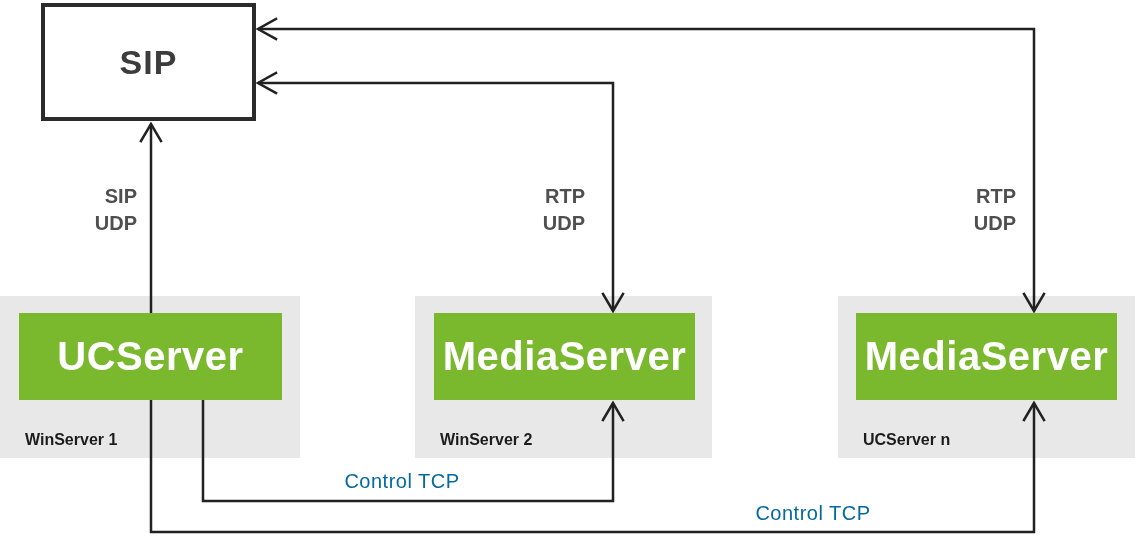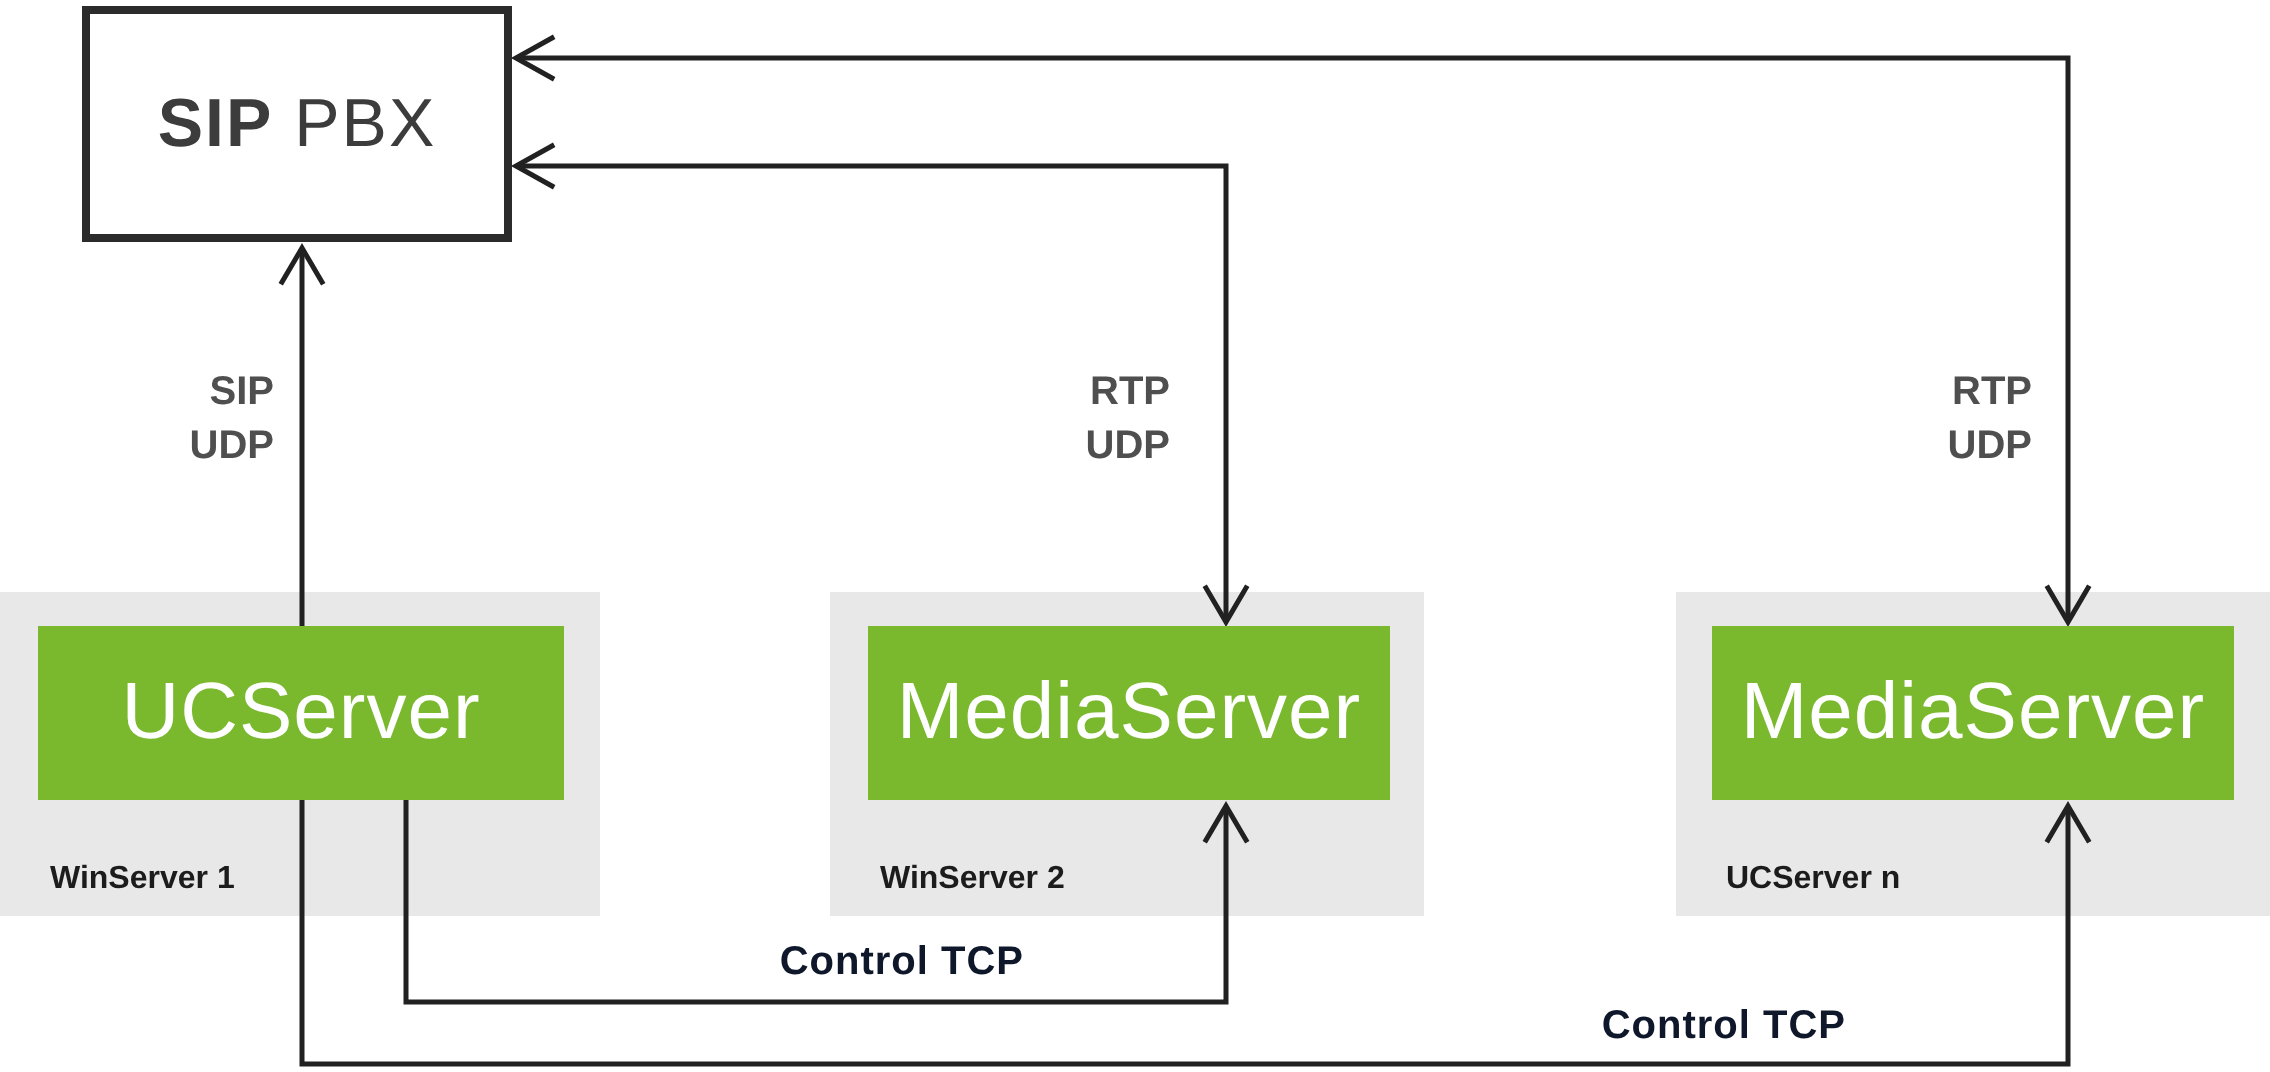--- a/index.html
+++ b/index.html
@@ -30,38 +30,38 @@
   .host-box.right { left: 838px; width: 297px; }
   .host-label {
     position: absolute; left: 25px; bottom: 9px;
     font-size: 16px; font-weight: 700; color: #1c1c1c;
   }
 
   .server-box {
     position: absolute; top: 313px; height: 87px;
     background: #7ab82d; color: #ffffff;
     display: flex; align-items: center; justify-content: center;
-    font-size: 40px; font-weight: 400; letter-spacing: 0.5px;
+    font-size: 40px; font-weight: 700; letter-spacing: 0.5px;
   }
   .server-box.ucs  { left: 19px;  width: 263px; }
   .server-box.ms2  { left: 434px; width: 261px; }
   .server-box.msn  { left: 856px; width: 261px; }
 
   .proto-label {
     position: absolute; width: 100px; top: 183px;
     text-align: right; font-size: 20px; font-weight: 700;
     color: #4f4f4f; line-height: 27px;
   }
   .proto-label.sip  { left: 37px; }
   .proto-label.rtp2 { left: 485px; }
   .proto-label.rtpn { left: 916px; }
 
   .ctl-label {
-    position: absolute; width: 220px; text-align: right;
-    font-size: 20px; font-weight: 700; color: #0f172a; letter-spacing: 0.5px;
+    position: absolute; width: 220px; text-align: center;
+    font-size: 20px; font-weight: 400; color: #0369a1; letter-spacing: 0.5px;
   }
   .ctl-label.one { left: 292px; top: 470px; }
   .ctl-label.two { left: 703px; top: 502px; }
 </style>
 </head>
 <body>
 
 <div class="canvas">
 
   <div class="host-box left">
@@ -98,21 +98,21 @@
       <path class="arrowhead" d="M603,420 L613,403 L623,420"></path>
     </g>
 
     <g>
       <path class="conn" d="M151,400 L151,532 L1034,532 L1034,403"></path>
       <path class="arrowhead" d="M1024,420 L1034,403 L1044,420"></path>
     </g>
   </svg>
 
   <div class="pbx-box">
-    <span class="pbx-bold">SIP</span><span class="pbx-regular"> PBX</span>
+    <span class="pbx-bold">SIP</span>
   </div>
 
   <div class="server-box ucs">UCServer</div>
   <div class="server-box ms2">MediaServer</div>
   <div class="server-box msn">MediaServer</div>
 
   <div class="proto-label sip">
     <div>SIP</div>
     <div>UDP</div>
   </div>

